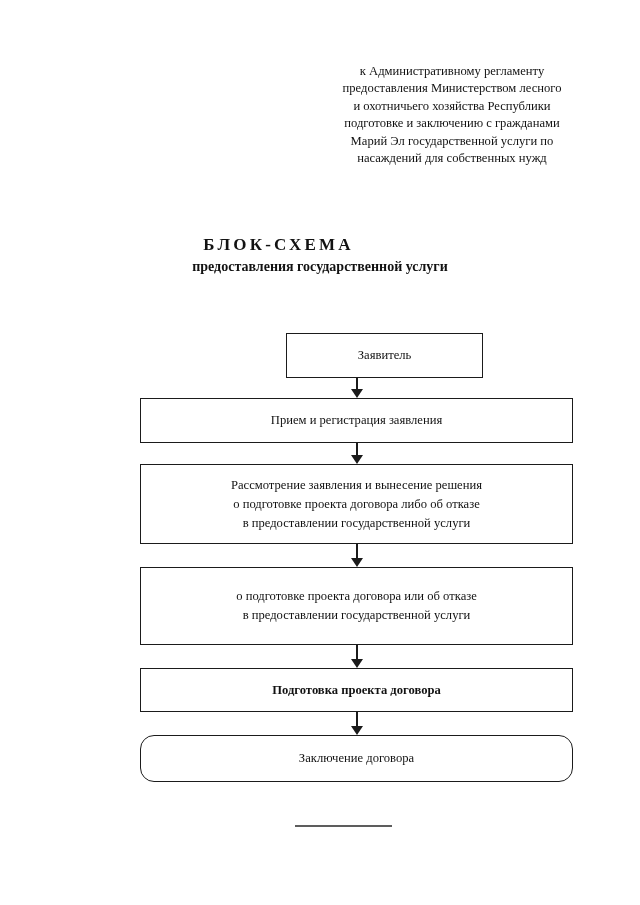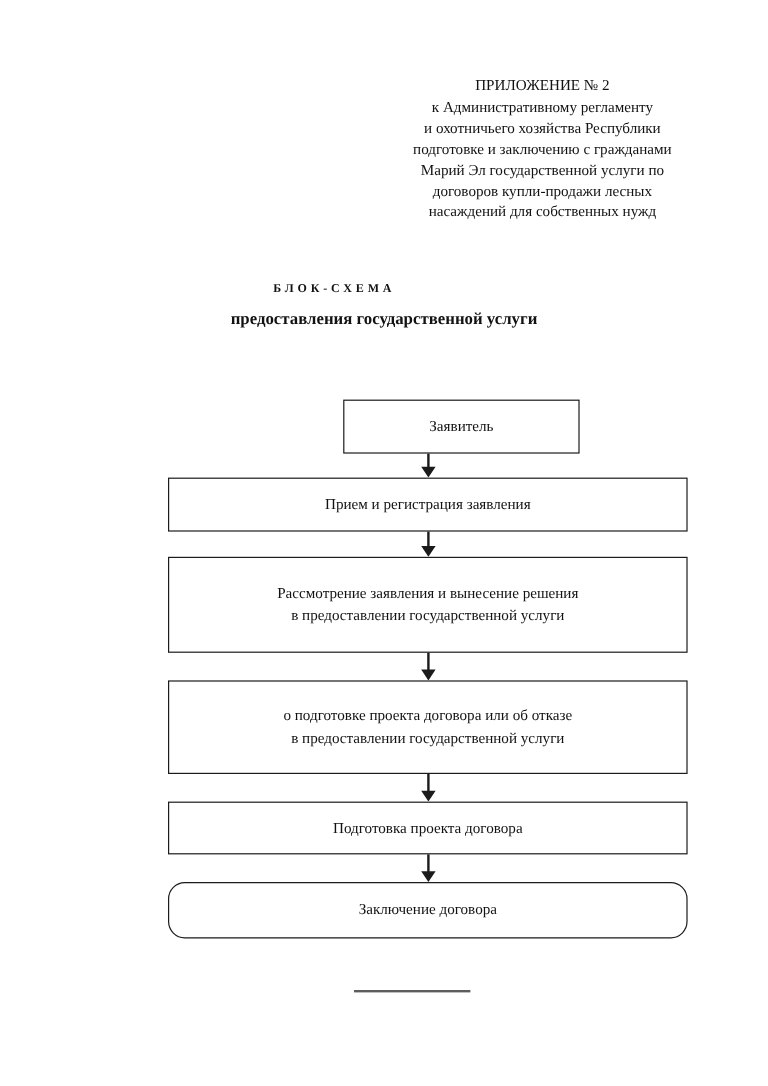--- a/index.html
+++ b/index.html
@@ -39,21 +39,21 @@
     margin-bottom: 1px;
   }
 
   
   .doc-title {
     position: absolute;
     left: 0;
     top: 235px;
     width: 554px;
     text-align: center;
-    font-size: 10px;
+    font-size: 17px;
     font-weight: bold;
     letter-spacing: 3.2px;
     text-indent: 3.2px;
   }
   .doc-subtitle {
     position: absolute;
     left: 0;
     top: 258px;
     width: 640px;
     text-align: center;
@@ -121,26 +121,25 @@
     height: 1.6px;
     background: #5d5d5d;
   }
 </style>
 </head>
 <body>
 
 <div class="page">
 
   <div class="appendix-header">
-    <span class="hdr-line first">ПРИЛОЖЕНИЕ № 2</span>
     <span class="hdr-line">к Административному регламенту</span>
+    <span class="hdr-line">предоставления Министерством лесного</span>
     <span class="hdr-line">и охотничьего хозяйства Республики</span>
     <span class="hdr-line">подготовке и заключению с гражданами</span>
     <span class="hdr-line">Марий Эл государственной услуги по</span>
-    <span class="hdr-line">договоров купли-продажи лесных</span>
     <span class="hdr-line">насаждений для собственных нужд</span>
   </div>
 
   <div class="doc-title">БЛОК-СХЕМА</div>
 
   <div class="doc-subtitle">
     <span class="sub-line">предоставления государственной услуги</span>
   </div>
 
   <div>
@@ -163,20 +162,21 @@
     </div>
 
     <div class="arrow" style="left: 351px; top: 443px; height: 21px;">
       <span class="shaft" style="height: 14px;"></span>
       <span class="head"></span>
     </div>
 
     <div class="flow-box" style="left: 140px; top: 464px; width: 433px; height: 80px;">
       <span class="box-text">
         <span class="tline">Рассмотрение заявления и вынесение решения</span>
+        <span class="tline">о подготовке проекта договора либо об отказе</span>
         <span class="tline">в предоставлении государственной услуги</span>
       </span>
     </div>
 
     <div class="arrow" style="left: 351px; top: 544px; height: 23px;">
       <span class="shaft" style="height: 16px;"></span>
       <span class="head"></span>
     </div>
 
     <div class="flow-box" style="left: 140px; top: 567px; width: 433px; height: 78px;">
@@ -184,21 +184,21 @@
         <span class="tline">о подготовке проекта договора или об отказе</span>
         <span class="tline">в предоставлении государственной услуги</span>
       </span>
     </div>
 
     <div class="arrow" style="left: 351px; top: 645px; height: 23px;">
       <span class="shaft" style="height: 16px;"></span>
       <span class="head"></span>
     </div>
 
-    <div class="flow-box" style="left: 140px; top: 668px; width: 433px; height: 44px;">
+    <div class="flow-box" style="left: 140px; top: 668px; width: 433px; height: 44px; font-weight: bold;">
       <span class="box-text">
         <span class="tline">Подготовка проекта договора</span>
       </span>
     </div>
 
     <div class="arrow" style="left: 351px; top: 712px; height: 23px;">
       <span class="shaft" style="height: 16px;"></span>
       <span class="head"></span>
     </div>
 

